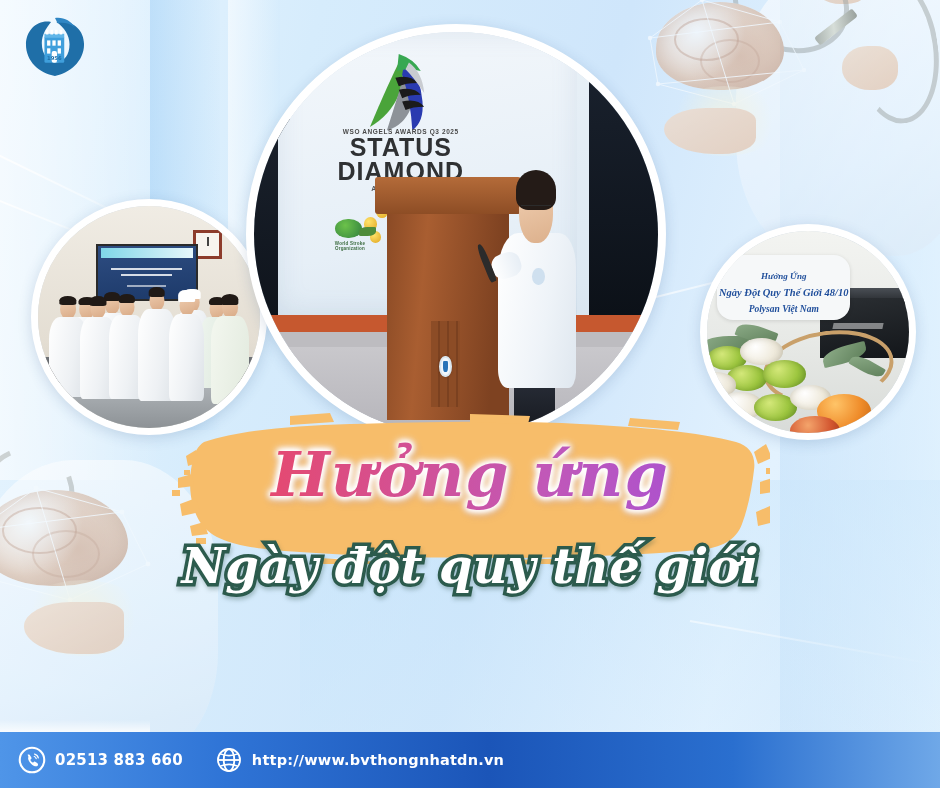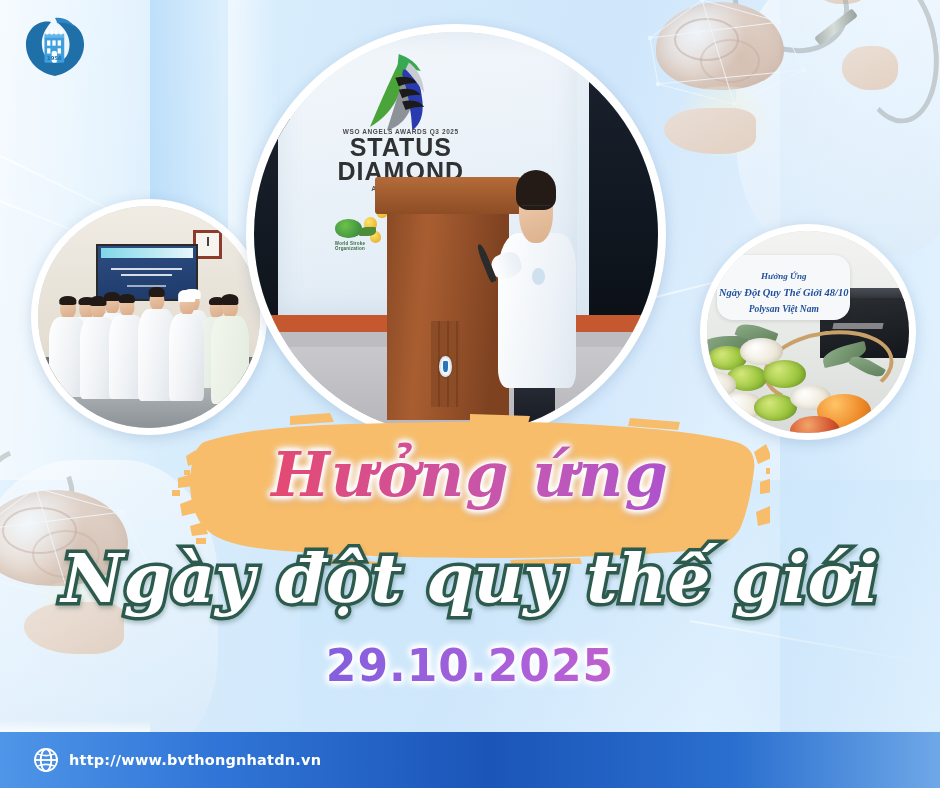--- a/index.html
+++ b/index.html
@@ -208,21 +208,21 @@
     font-size:62px; letter-spacing:1px;
     background:linear-gradient(92deg,#ef4b56 0%,#e8486a 26%,#c158b8 58%,#9b4ce0 84%,#8a46e8 100%);
     -webkit-background-clip:text; background-clip:text; color:transparent;
     -webkit-text-stroke:0px;
     filter:drop-shadow(0 0 3px #ffffff) drop-shadow(0 0 3px #ffffff)
            drop-shadow(0 0 2px #ffffff) drop-shadow(1px 2px 2px rgba(120,60,90,.22));
     z-index:6;
   }
   #line2{
     position:absolute; left:0; right:0; top:538px; text-align:center;
-    font-size:68px; letter-spacing:0px; color:#ffffff;
+    font-size:48px; letter-spacing:0px; color:#ffffff;
     -webkit-text-stroke:7px #2c5b4d;
     paint-order:stroke fill;
     filter:drop-shadow(1px 3px 2px rgba(30,70,58,.28));
     z-index:6;
   }
   #dateline{
     position:absolute; left:0; right:0; top:640px; text-align:center;
     font-family:"DejaVu Sans", sans-serif; font-weight:bold;
     font-size:44px; letter-spacing:1px;
     background:linear-gradient(92deg,#5b6ee6 0%,#7a5fe0 30%,#a濃 31%,#b060d8 58%,#d95fb8 78%,#f36fb0 100%);
@@ -515,21 +515,20 @@
         <path d="M300,2 l60,2 l-2,8 l-58,-2 z"></path>
         <path d="M460,6 l50,4 l-2,8 l-50,-4 z"></path>
         <path d="M150,146 l60,4 l-4,6 l-58,-4 z"></path>
         <path d="M340,148 l70,-2 l2,6 l-70,2 z"></path>
       </g>
     </svg>
   </div>
 
   <div id="line1" class="script">Hưởng ứng</div>
   <div id="line2" class="script">Ngày đột quy thế giới</div>
-  <div id="dateline">29.10.2025</div>
 
   <div id="brand">
     <div id="brandmark">
       <svg viewBox="0 0 100 100" style="width:100%;height:100%;display:block;">
         <path d="M52 12 C74 8 94 22 94 46 C94 72 72 90 50 94 C26 90 6 72 6 46
                  C6 24 24 8 44 12 C36 22 30 32 30 44 C30 62 40 72 52 74
                  C64 72 72 62 72 46 C72 32 64 20 52 12 Z" fill="#1f6fa8"></path>
         <path d="M50 6 C62 4 74 10 80 20 C72 14 62 12 54 14 L50 6 Z" fill="#2f86c4"></path>
         <rect x="34" y="34" width="30" height="40" rx="2" fill="#3f9fdc"></rect>
         <rect x="34" y="30" width="30" height="6" fill="#62b6e8"></rect>
@@ -549,20 +548,32 @@
       </svg>
     </div>
     <div id="brandtext">
     </div>
   </div>
 
   <div id="notch"></div>
 
   <div id="footer">
 
+    <div class="fitem" id="fi1">
+      <svg class="ficon" viewBox="0 0 32 32">
+        <circle cx="16" cy="16" r="14" fill="none" stroke="#fff" stroke-width="2.4"></circle>
+        <path d="M11 10 c0 0 2 -1 3 1 l1.4 2.4 c.4 .8 -.2 1.3 -.8 1.8
+                 c-.6 .5 -.4 1.3 .6 2.4 c1 1.1 1.9 1.4 2.5 .9
+                 c.6 -.5 1.1 -1 1.9 -.5 l2.3 1.5 c1.8 1.2 .6 3 .6 3
+                 c-1.6 1.6 -4.6 .6 -7.6 -2.3 c-3 -2.9 -4 -6.1 -2.9 -7.6 Z" fill="#fff"></path>
+        <path d="M19 9.2 a6 6 0 0 1 4.2 4.4" fill="none" stroke="#fff" stroke-width="1.5" stroke-linecap="round"></path>
+        <path d="M18.6 12 a3.2 3.2 0 0 1 2.2 2.4" fill="none" stroke="#fff" stroke-width="1.4" stroke-linecap="round"></path>
+      </svg>
+      <span class="ftxt">02513 883 660</span>
+    </div>
 
 
     <div class="fitem" id="fi3">
       <svg class="ficon" viewBox="0 0 32 32">
         <circle cx="16" cy="16" r="12.6" fill="none" stroke="#fff" stroke-width="2.1"></circle>
         <ellipse cx="16" cy="16" rx="6" ry="12.6" fill="none" stroke="#fff" stroke-width="2.1"></ellipse>
         <line x1="3.4" y1="16" x2="28.6" y2="16" stroke="#fff" stroke-width="2.1"></line>
         <path d="M6 9 Q16 13 26 9" fill="none" stroke="#fff" stroke-width="1.8"></path>
         <path d="M6 23 Q16 19 26 23" fill="none" stroke="#fff" stroke-width="1.8"></path>
       </svg>

